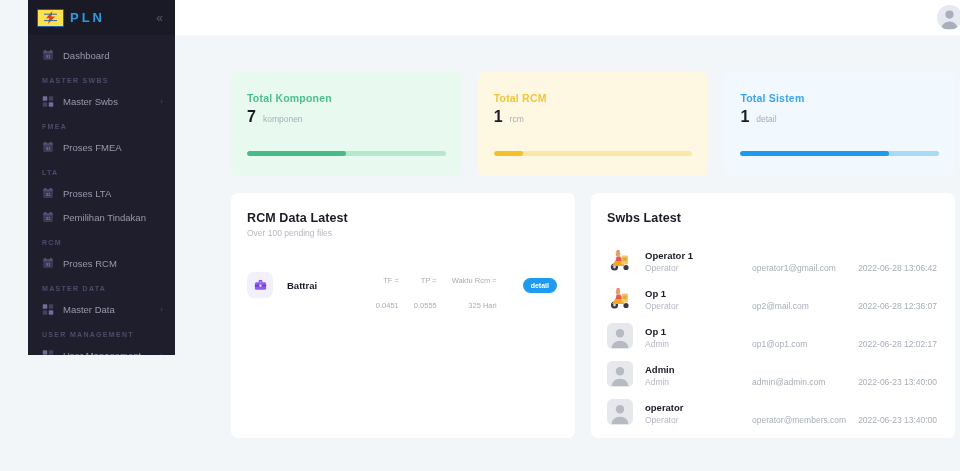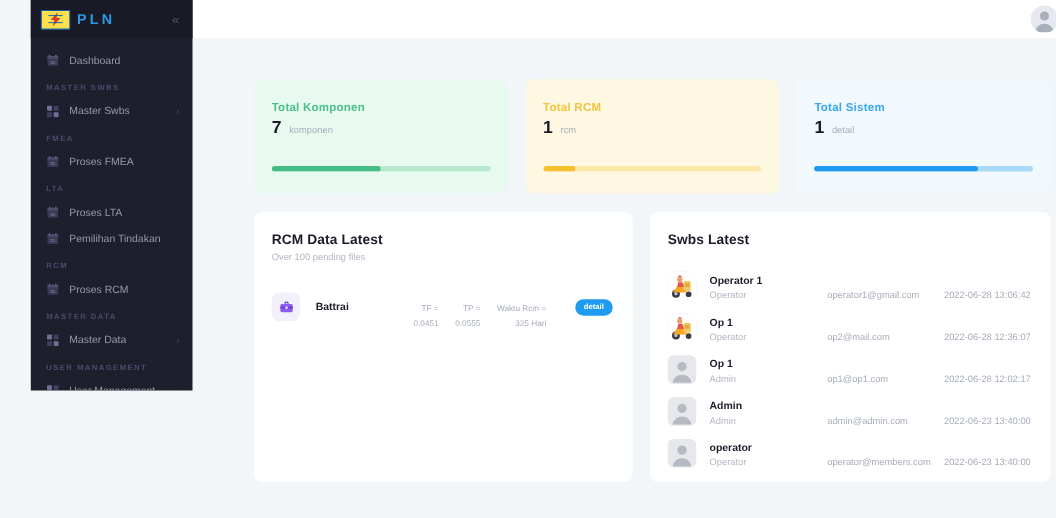--- a/index.html
+++ b/index.html
@@ -125,21 +125,21 @@
   .rcm-thumb {
     width:26px; height:26px; border-radius:7px;
     background:#f2f0fb;
     display:flex; align-items:center; justify-content:center;
     flex:none;
   }
   .rcm-name { font-size:9.5px; font-weight:700; color:#1b1b28; width:62px;}
   .rcm-metrics { display:flex; gap:15px; margin-left:auto; align-items:flex-start;}
   .metric { text-align:right; }
   .metric-label { font-size:7.5px; color:#a7adb8; white-space:nowrap;margin-top:16px; }
-  .metric-value { font-size:7.5px; color:#a7adb8; margin-top:4px; white-space:nowrap;}
+  .metric-value { font-size:7.5px; color:#a7adb8; margin-top:16px; white-space:nowrap;}
   .detail-btn {
     background:#1e9bf0; color:#fff;
     font-size:7px; font-weight:700;
     border:none; border-radius:9px;
     padding:4px 8px;
     cursor:pointer;
     margin-left:12px;
     align-self:center;
   }
 

